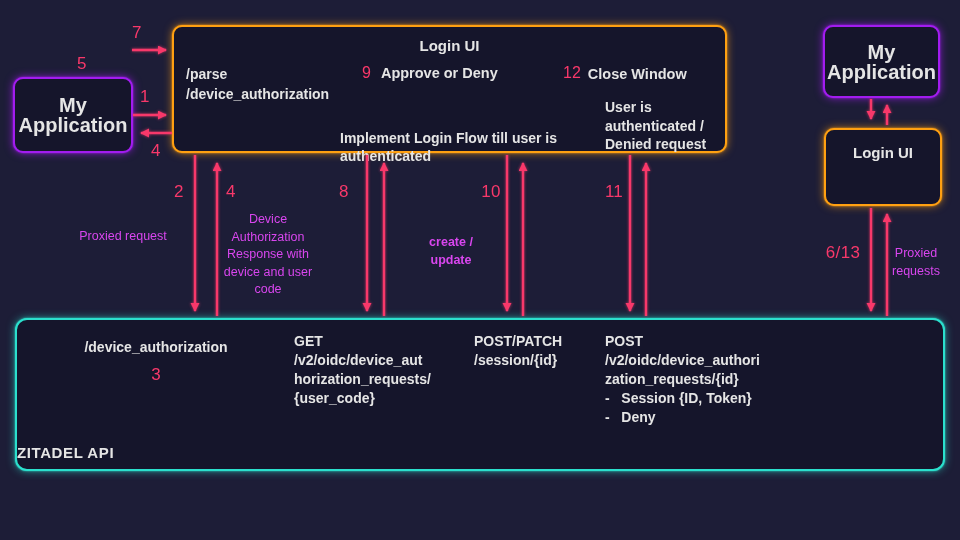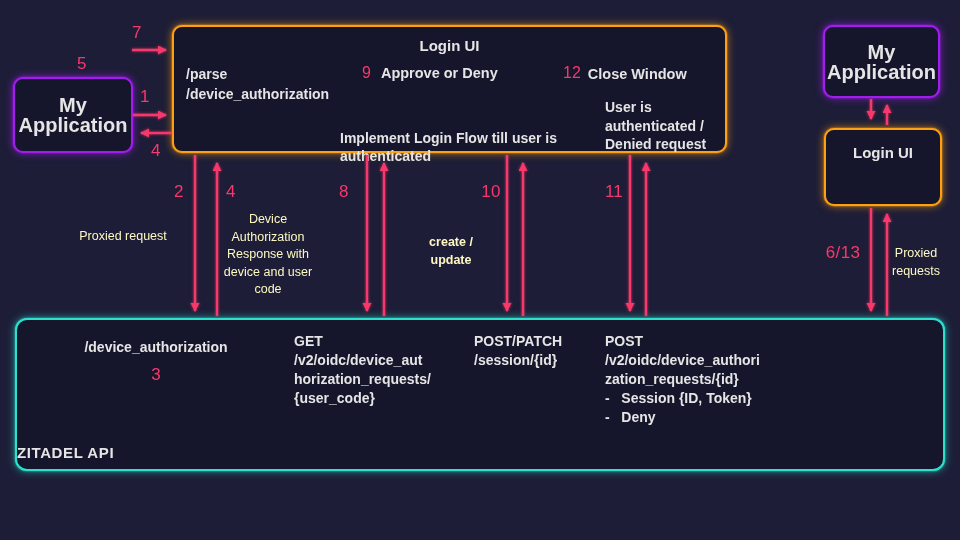--- a/index.html
+++ b/index.html
@@ -11,21 +11,21 @@
   .b-teal{border-color:#2be0cd;box-shadow:0 0 8px rgba(43,224,205,.6),0 0 2px rgba(43,224,205,.9);}
   .wt{color:#e5e5e5;font-weight:700;}
   .abs{position:absolute;}
   .pre{white-space:pre;}
   .node-label{display:flex;align-items:center;justify-content:center;text-align:center;
               font-size:20px;line-height:20px;width:100%;height:100%;}
   .ep{font-size:14px;line-height:19px;}
   .step-num{position:absolute;transform:translate(-50%,-50%);color:#f8386a;font-weight:500;
             font-size:17px;letter-spacing:.3px;}
   .inline-num{color:#f8386a;font-weight:500;font-size:16px;}
-  .gray-note{position:absolute;color:#fef9c3;font-size:12.5px;line-height:17.5px;
+  .gray-note{position:absolute;color:#d946ef;font-size:12.5px;line-height:17.5px;
              text-align:center;white-space:pre;transform:translateX(-50%);}
   .arrows{position:absolute;left:0;top:0;filter:drop-shadow(0 0 1.5px rgba(248,56,106,.7));}
   .zcol{position:absolute;white-space:pre;}
   .ztitle{position:absolute;left:0;right:0;text-align:left;font-size:15px;letter-spacing:.6px;}
 </style>
 </head>
 <body>
 
 <div class="stage">
 

